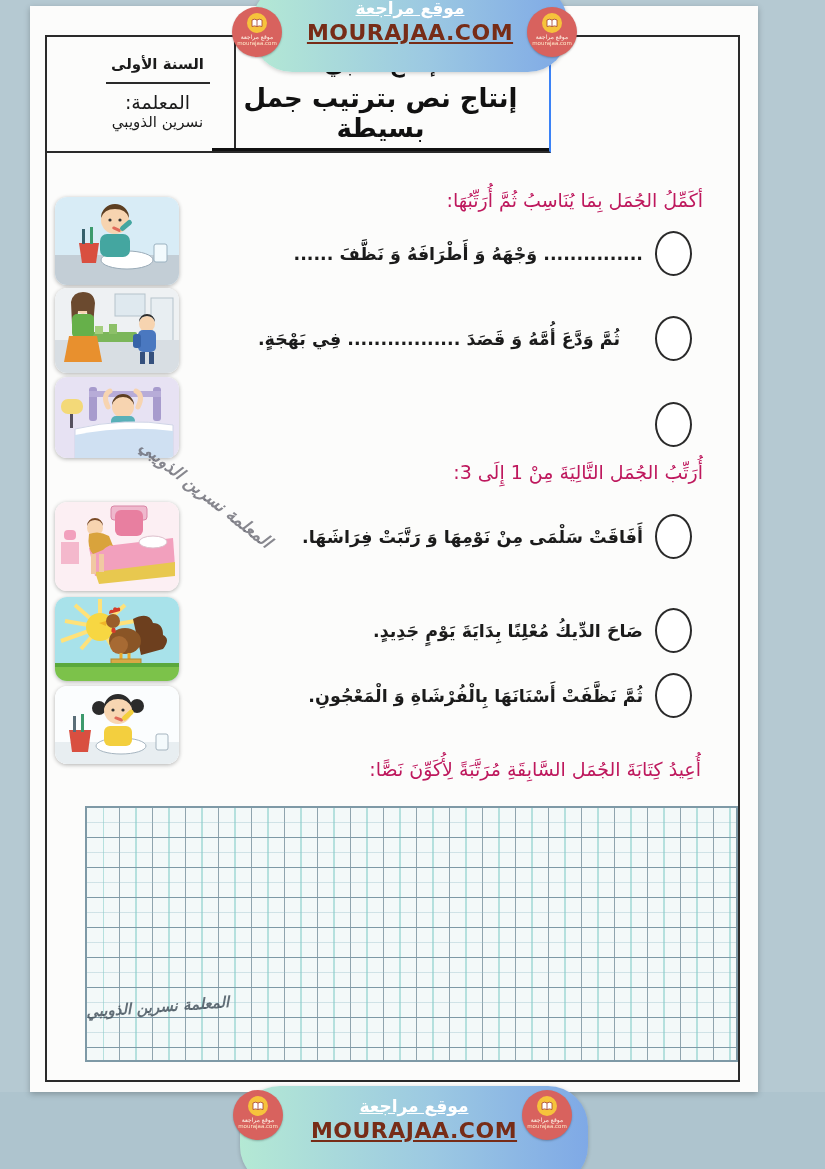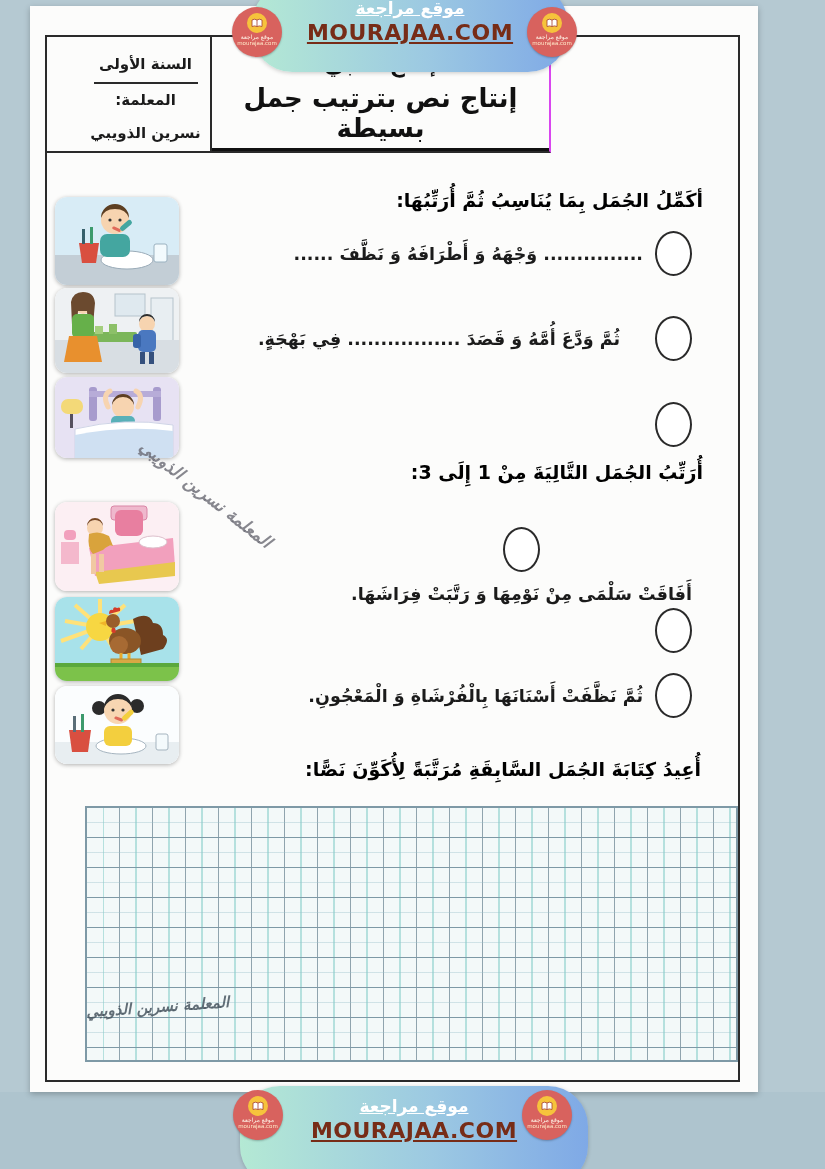--- a/index.html
+++ b/index.html
@@ -7,46 +7,46 @@
     width:825px;height:1169px;position:relative;overflow:hidden;
     background:#b5c9d2;
     font-family:"DejaVu Sans",sans-serif;
   }
   .bottom-strip{position:absolute;left:0;top:1092px;width:825px;height:77px;background:#aec4ce;}
   
   .page{position:absolute;left:30px;top:6px;width:728px;height:1086px;background:#fcfcfb;
         box-shadow:0 2px 6px rgba(0,0,0,.25);}
   .frame{position:absolute;left:45px;top:35px;width:695px;height:1047px;border:2px solid #2a2a2a;box-sizing:border-box;}
   
-  .info-box{position:absolute;left:45px;top:35px;width:167px;height:118px;box-sizing:border-box;
+  .info-box{position:absolute;left:45px;top:35px;width:191px;height:118px;box-sizing:border-box;
             border-right:2px solid #2a2a2a;border-bottom:2px solid #2a2a2a;text-align:center;color:#1b1b1b;padding-left:36px;}
   .info-year{margin-top:20px;font-size:15px;font-weight:bold;}
   .info-divider{width:104px;border-top:2px solid #2a2a2a;margin:9px auto 7px auto;}
-  .info-teacher-label{font-size:15px;font-weight:bold;}
-  .info-teacher-name{font-size:15px;font-weight:bold;margin-top:15px;}
+  .info-teacher-label{font-size:19px;font-weight:normal;}
+  .info-teacher-name{font-size:15px;font-weight:normal;margin-top:0;}
   .title-box{position:absolute;left:212px;top:35px;width:339px;height:118px;box-sizing:border-box;
-             border-right:2px solid #d946ef;border-bottom:2px solid #2a2a2a;text-align:center;color:#111;}
+             border-right:2px solid #3b82f6;border-bottom:2px solid #2a2a2a;text-align:center;color:#111;}
   .subject{margin-top:18px;font-size:21px;font-weight:bold;}
   .main-title{display:inline-block;margin-top:6px;font-size:26px;font-weight:bold;
               border-bottom:3px solid #111;padding:0 4px 5px 4px;letter-spacing:0;}
   
   .pill{position:absolute;border-radius:40px;background:linear-gradient(90deg,#b4e9d4 0%,#9cc9e2 55%,#7fa9e6 100%);
         text-align:center;z-index:5;box-shadow:0 1px 4px rgba(0,0,0,.2);}
   .pill-top{left:252px;top:-16px;width:316px;height:74px;padding-top:14px;box-sizing:content-box;}
   .pill-bottom{left:240px;top:1086px;width:348px;height:90px;padding-top:10px;}
   .site-ar{font-size:17px;font-weight:bold;color:#ffffff;text-decoration:underline;}
   .site-domain{font-size:22px;font-weight:800;color:#772c17;text-decoration:underline;margin-top:2px;letter-spacing:.5px;}
   .badge{position:absolute;width:50px;height:50px;border-radius:50%;background:#d8625e;z-index:6;
          text-align:center;box-shadow:0 1px 2px rgba(0,0,0,.25);}
   .badge .yellow{width:20px;height:20px;border-radius:50%;background:#f6c33c;margin:6px auto 1px auto;
                  display:flex;align-items:center;justify-content:center;}
   .badge .b1{font-size:6px;color:#fff7ea;line-height:6px;}
   .badge .b2{font-size:5.5px;color:#ffe9c9;line-height:7px;}
   
-  .heading{position:absolute;direction:rtl;font-size:19px;font-weight:bold;color:#000000;white-space:nowrap;}
+  .heading{position:absolute;direction:rtl;font-size:19px;font-weight:normal;color:#be185d;white-space:nowrap;}
   .row{position:absolute;direction:rtl;display:flex;align-items:center;gap:12px;white-space:nowrap;}
   .order-circle{width:33px;height:41px;border:2px solid #2a2a2a;border-radius:50%;background:#fff;flex:0 0 auto;}
   .sentence{font-size:17.5px;font-weight:bold;color:#1b1b1b;}
   
   .pic{position:absolute;left:55px;width:124px;border-radius:12px;overflow:hidden;background:#fff;
        box-shadow:0 1px 4px rgba(0,0,0,.3);}
   .pic svg{display:block;}
   
   .grid{position:absolute;left:85px;top:806px;width:653px;height:256px;box-sizing:border-box;
         border:2px solid #7e99a6;background-color:#f3f9f9;
@@ -113,26 +113,27 @@
 <div class="row" style="right:133px;top:316px;gap:35px;">
   <span class="order-circle"></span>
   <span class="sentence">ثُمَّ وَدَّعَ أُمَّهُ وَ قَصَدَ ................. فِي بَهْجَةٍ.</span>
 </div>
 <div class="row" style="right:133px;top:402px;">
   <span class="order-circle"></span>
 </div>
 
 <div class="heading" style="right:122px;top:461px;">أُرَتِّبُ الجُمَل التَّالِيَةَ مِنْ 1 إِلَى 3:</div>
 
-<div class="row" style="right:133px;top:527px;flex-direction:column;">
+<div class="row" style="right:133px;top:514px;">
   <span class="order-circle"></span>
   <span class="sentence">أَفَاقَتْ سَلْمَى مِنْ نَوْمِهَا وَ رَتَّبَتْ فِرَاشَهَا.</span>
 </div>
 <div class="row" style="right:133px;top:608px;">
   <span class="order-circle"></span>
+  <span class="sentence">صَاحَ الدِّيكُ مُعْلِنًا بِدَايَةَ يَوْمٍ جَدِيدٍ.</span>
 </div>
 <div class="row" style="right:133px;top:673px;">
   <span class="order-circle"></span>
   <span class="sentence">ثُمَّ نَظَّفَتْ أَسْنَانَهَا بِالْفُرْشَاةِ وَ الْمَعْجُونِ.</span>
 </div>
 
 <div class="heading" style="right:124px;top:758px;">أُعِيدُ كِتَابَةَ الجُمَل السَّابِقَةِ مُرَتَّبَةً لِأُكَوِّنَ نَصًّا:</div>
 <div class="grid"></div>
 
 <div class="pic" style="top:197px;height:88px;">

